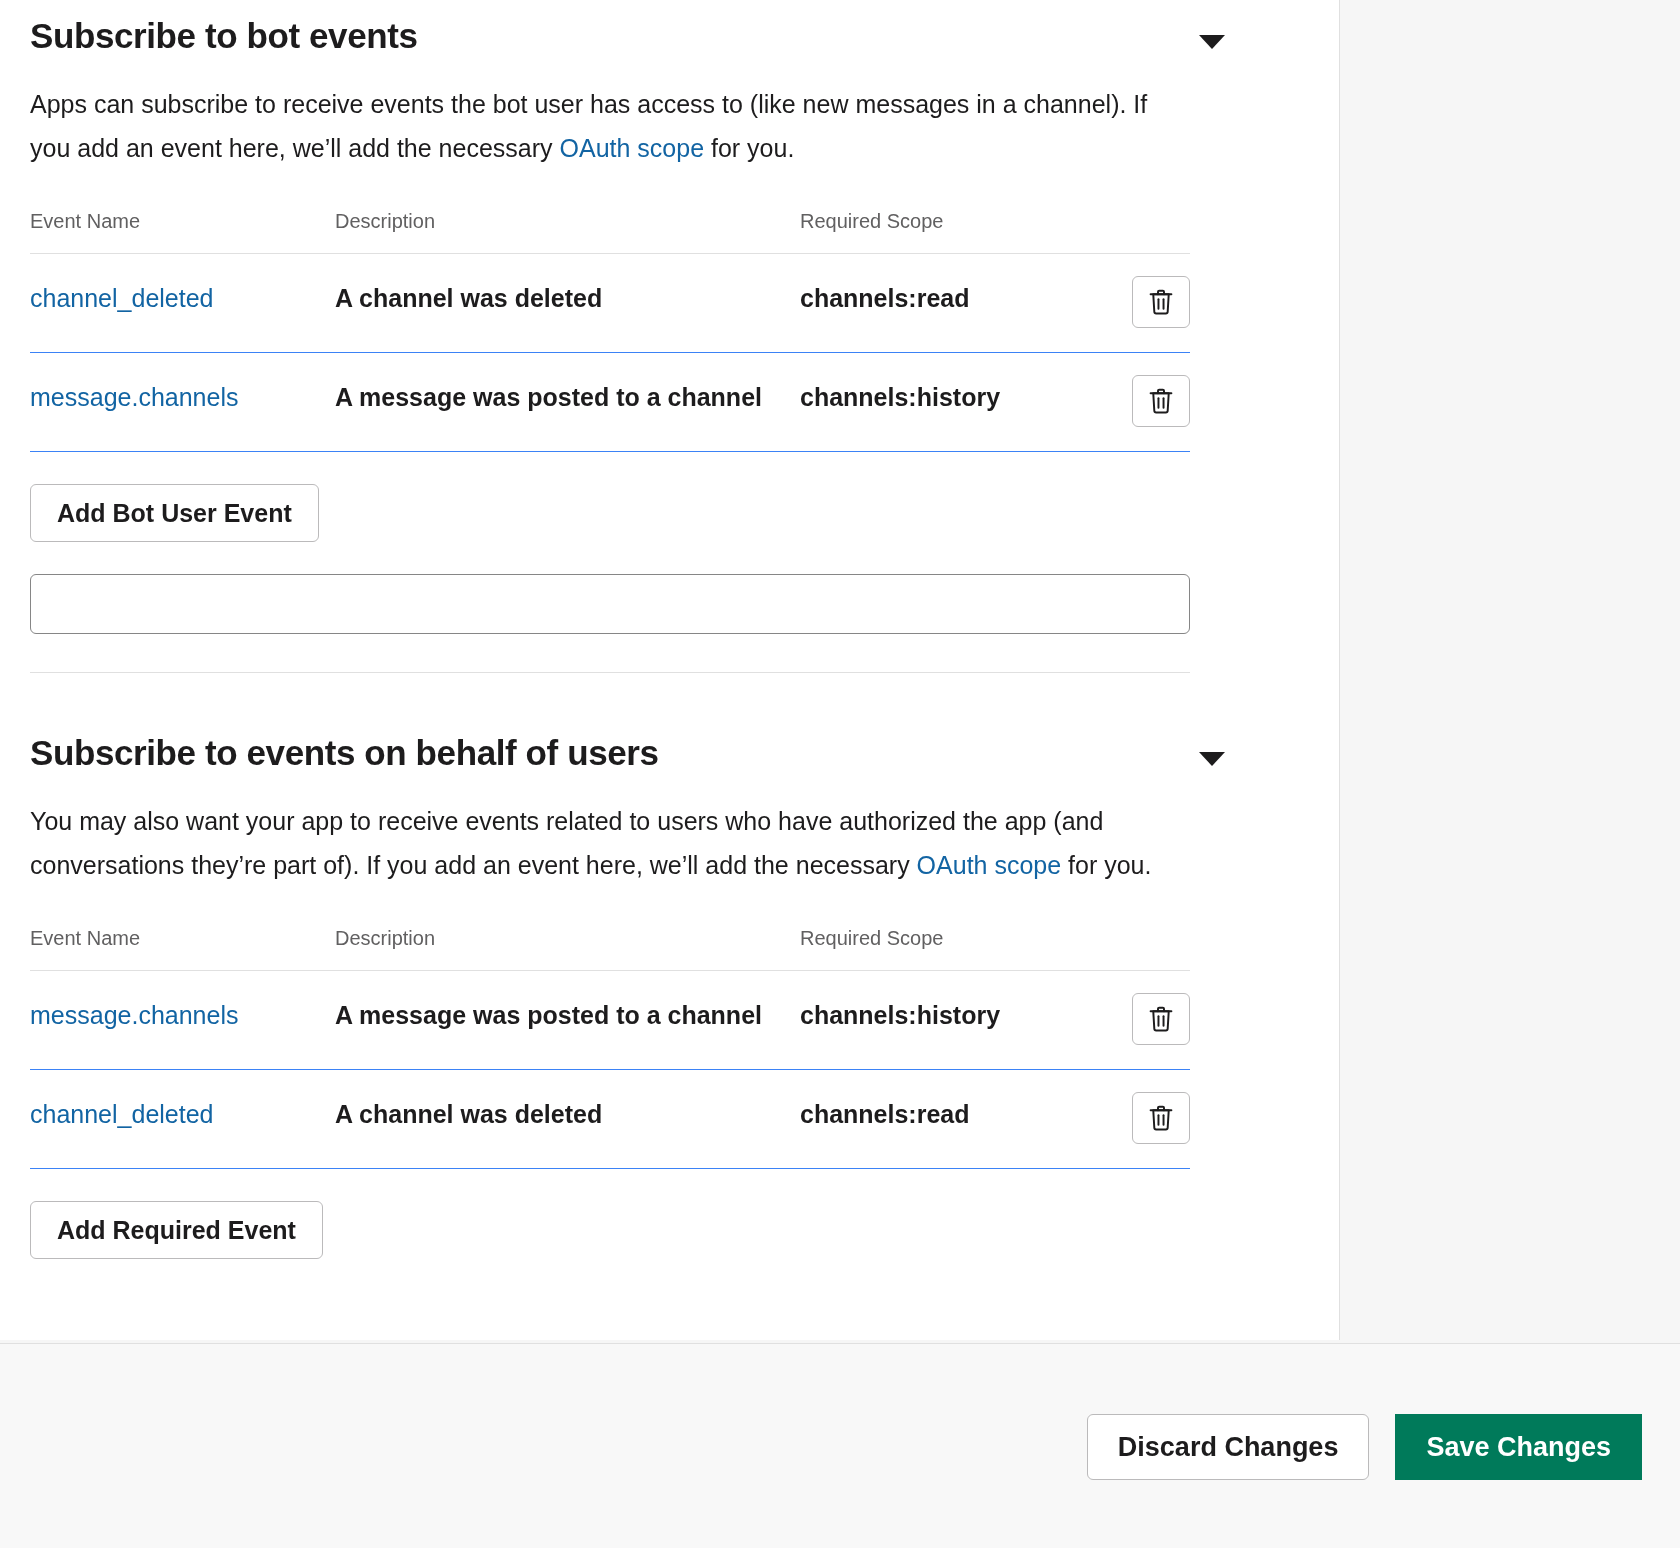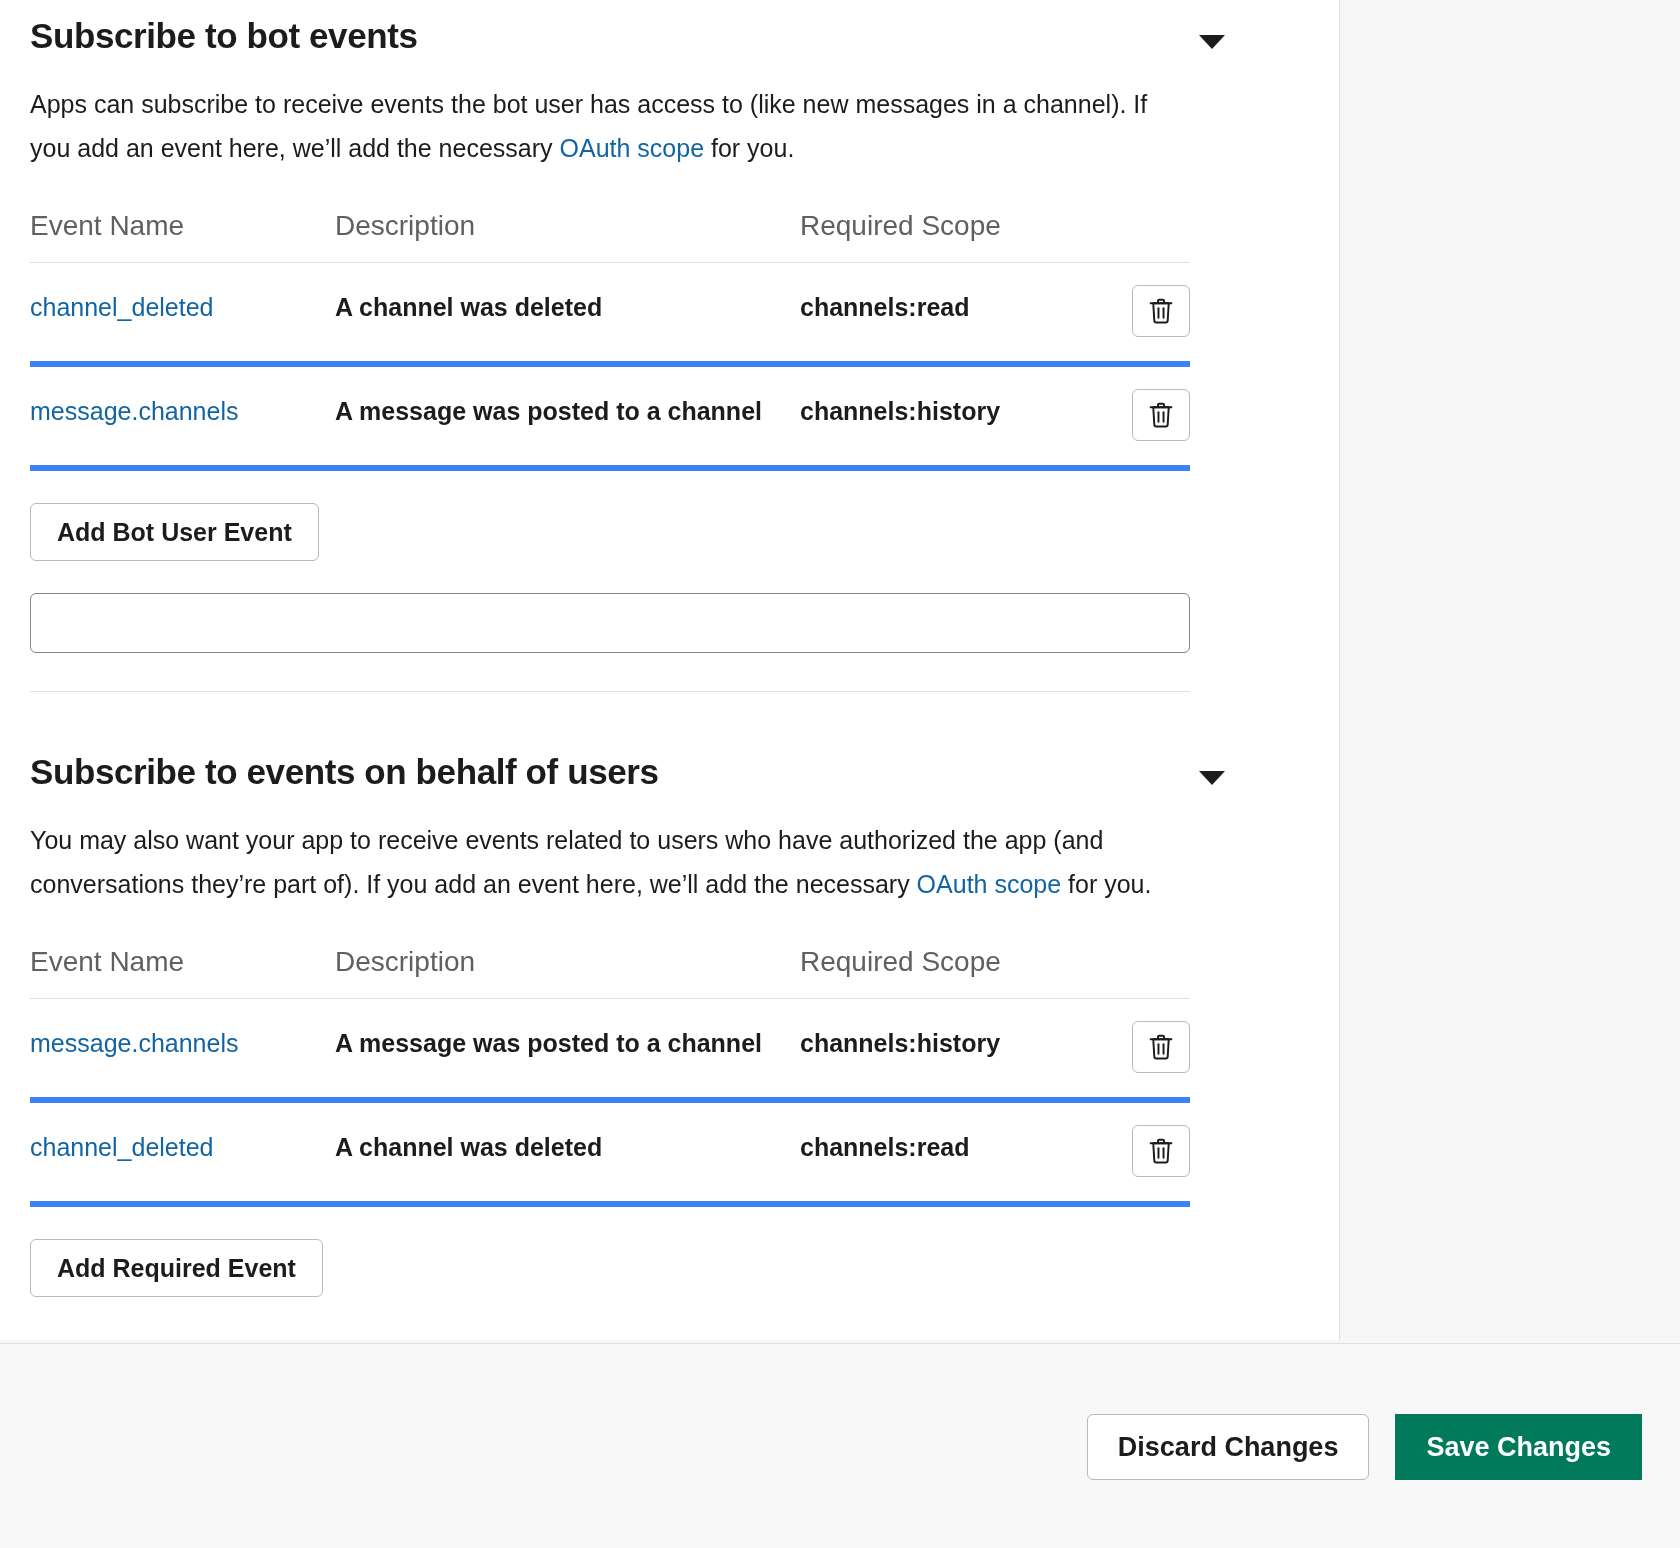--- a/index.html
+++ b/index.html
@@ -93,32 +93,32 @@
   
   .evt-table {
     width: 1160px;
     margin-top: 40px;
     border-collapse: collapse;
     table-layout: fixed;
   }
 
   .evt-table th {
     text-align: left;
-    font-size: 28px;
+    font-size: 20px;
     font-weight: normal;
     color: #616061;
     padding: 0 0 20px 0;
     border-bottom: 1px solid #e0e0e0;
   }
 
   .evt-table td {
     font-size: 25px;
     color: #1d1c1d;
     padding: 22px 0 22px 0;
-    border-bottom: 6px solid #3b82f6;
+    border-bottom: 1px solid #3b82f6;
     vertical-align: top;
     line-height: 44px;
   }
 
   .col-name   { width: 305px; }
   .col-desc   { width: 465px; }
   .col-scope  { width: 285px; }
   .col-action { width: 105px; }
 
   td.cell-name a {

